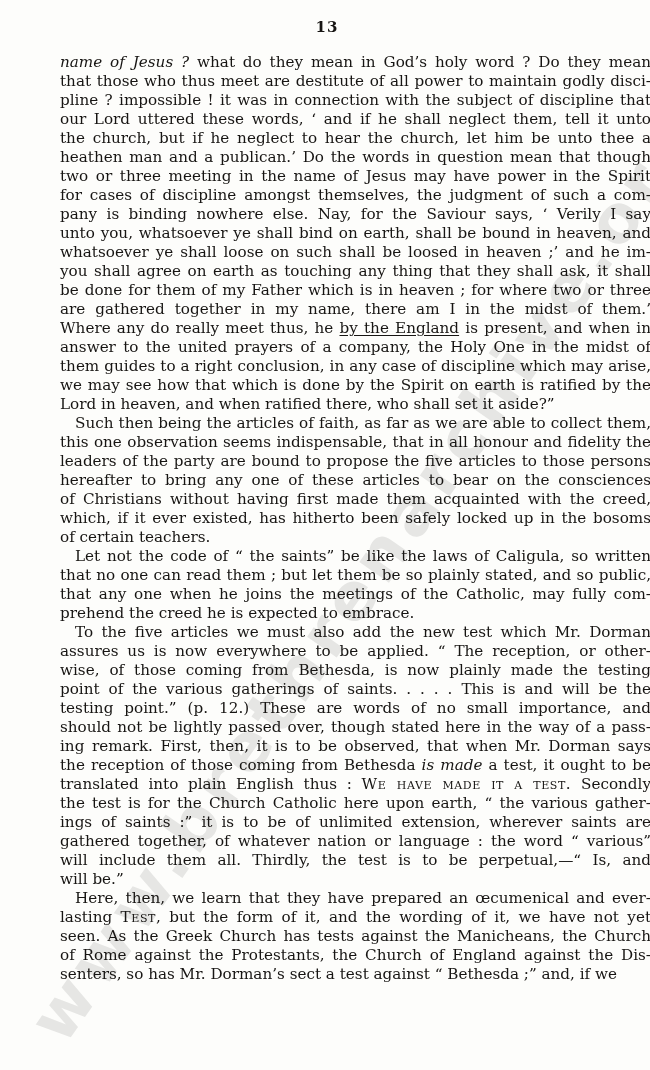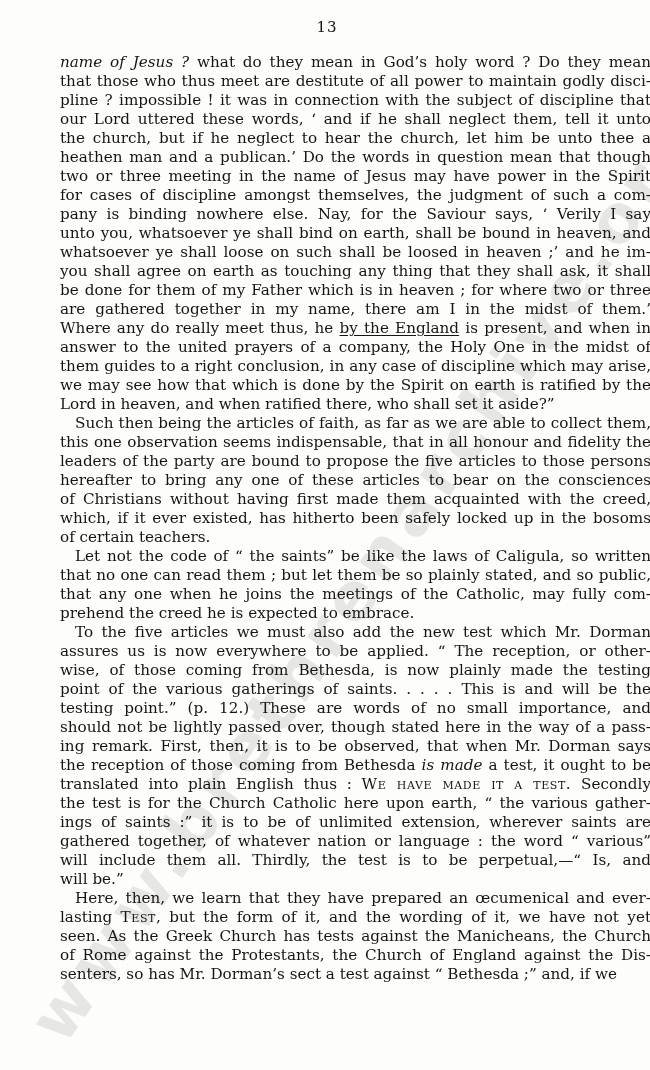--- a/index.html
+++ b/index.html
@@ -23,21 +23,21 @@
     letter-spacing: 7px;
     white-space: nowrap;
     color: rgba(110, 110, 110, 0.16);
     pointer-events: none;
   }
   .page-number {
     position: absolute;
     left: 32px; top: 18px; width: 590px;
     text-align: center;
     font-size: 15px;
-    font-weight: normal;
+    font-weight: bold;
     letter-spacing: 1px;
   }
   .text-block {
     position: absolute;
     left: 32px; top: 53px; width: 591px; margin-left: 28px;
   }
   .para { margin: 0; }
   .line {
     font-size: 15.2px;
     line-height: 19px;

